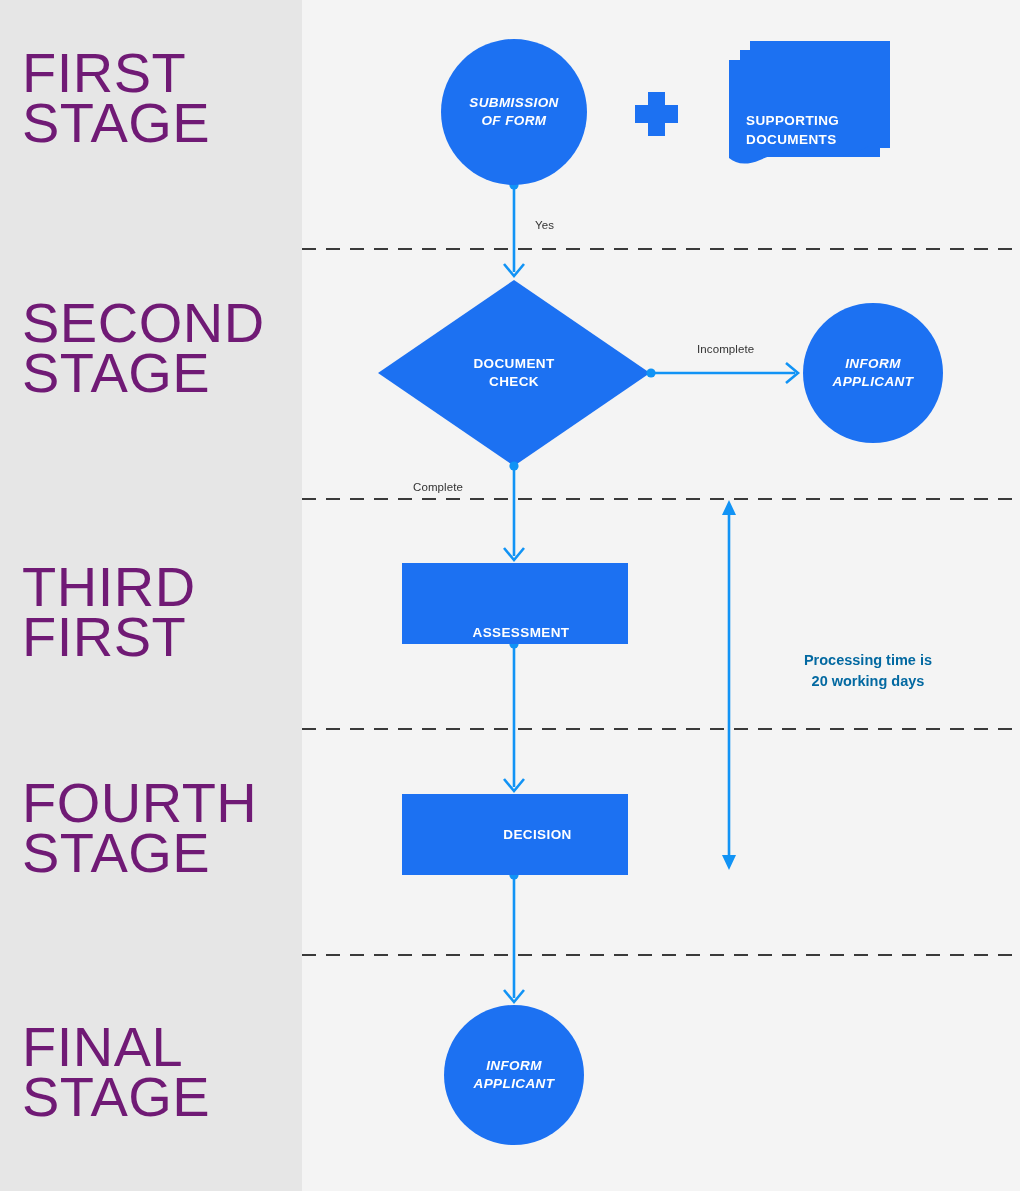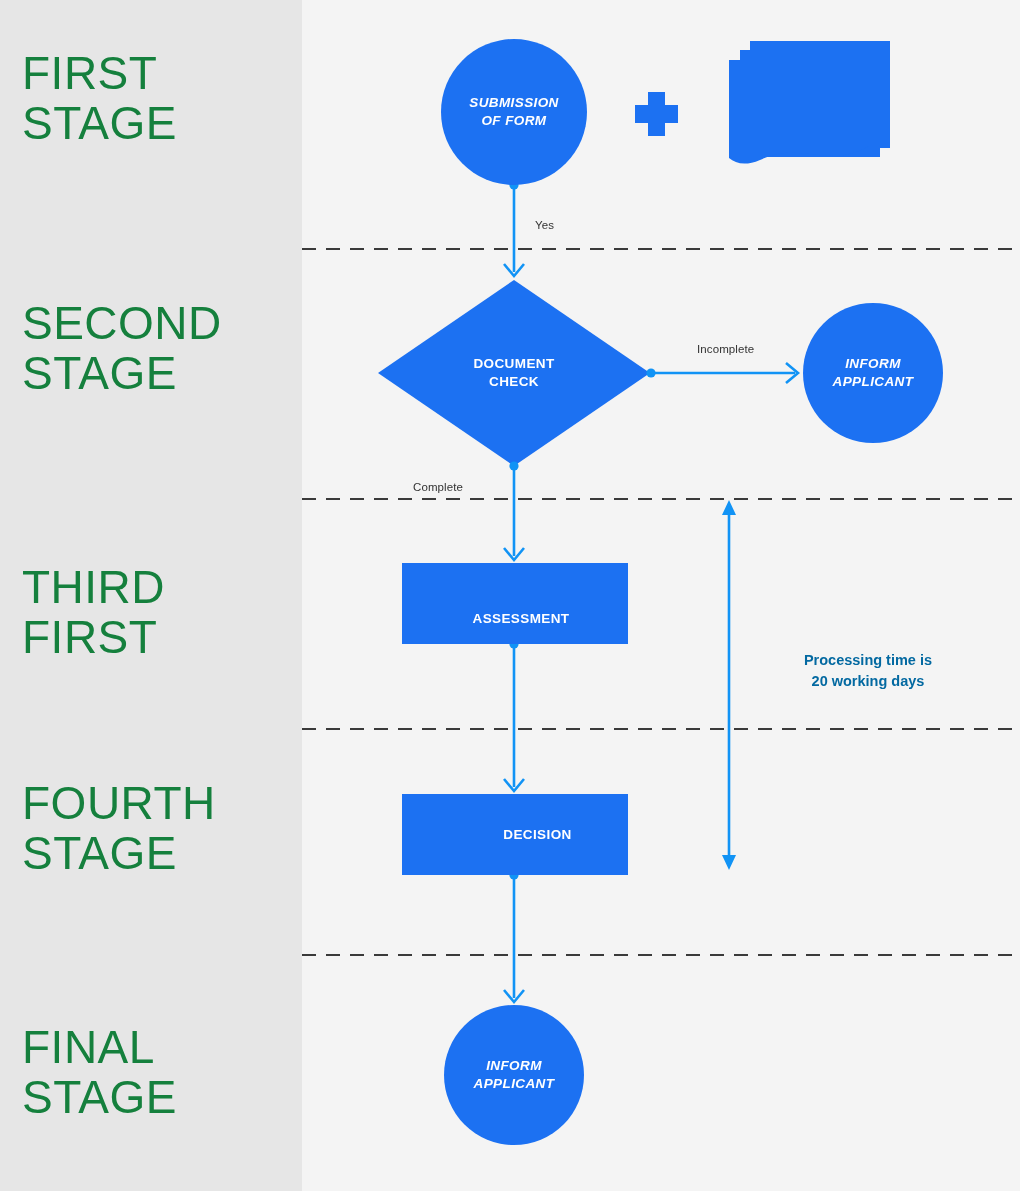--- a/index.html
+++ b/index.html
@@ -29,22 +29,22 @@
     position: absolute;
     left: 302px;
     top: 0;
     width: 718px;
     height: 1191px;
     background: #f4f4f4;
   }
   .stage-label {
     position: absolute;
     left: 22px;
-    color: #15803d;
-    font-size: 46px;
+    color: #701a75;
+    font-size: 56px;
     line-height: 50px;
     font-weight: 400;
     letter-spacing: 0.5px;
     white-space: pre-line;
     font-family: "Liberation Sans", sans-serif;
   }
   .svg-layer {
     position: absolute;
     left: 0;
     top: 0;
@@ -188,32 +188,36 @@
     <circle cx="514" cy="112" r="73" fill="#1c71f2"></circle>
     <circle cx="873" cy="373" r="70" fill="#1c71f2"></circle>
     <circle cx="514" cy="1075" r="70" fill="#1c71f2"></circle>
   </svg>
 
   <div class="node node-circle" style="left:441px; top:39px; width:146px; height:146px; background:transparent;">
     <span>SUBMISSION
 OF FORM</span>
   </div>
 
+  <div class="docs-label" style="left:746px; top:92px; width:150px;">
+    <span>SUPPORTING
+DOCUMENTS</span>
+  </div>
 
   <div class="node node-diamond-label" style="left:414px; top:340px; width:200px; height:66px;">
     <span>DOCUMENT
 CHECK</span>
   </div>
 
   <div class="node node-circle" style="left:803px; top:303px; width:140px; height:140px; background:transparent;">
     <span>INFORM
 APPLICANT</span>
   </div>
 
-  <div class="node" style="left:402px; top:578px; width:226px; height:81px; background:transparent;padding-left:12px;">
+  <div class="node" style="left:402px; top:592px; width:226px; height:81px; background:transparent;padding-left:12px;">
     <span>ASSESSMENT</span>
   </div>
 
   <div class="node" style="left:402px; top:794px; width:271px; height:81px; background:transparent;">
     <span>DECISION</span>
   </div>
 
   <div class="node node-circle" style="left:444px; top:1005px; width:140px; height:140px; background:transparent;">
     <span>INFORM
 APPLICANT</span>

